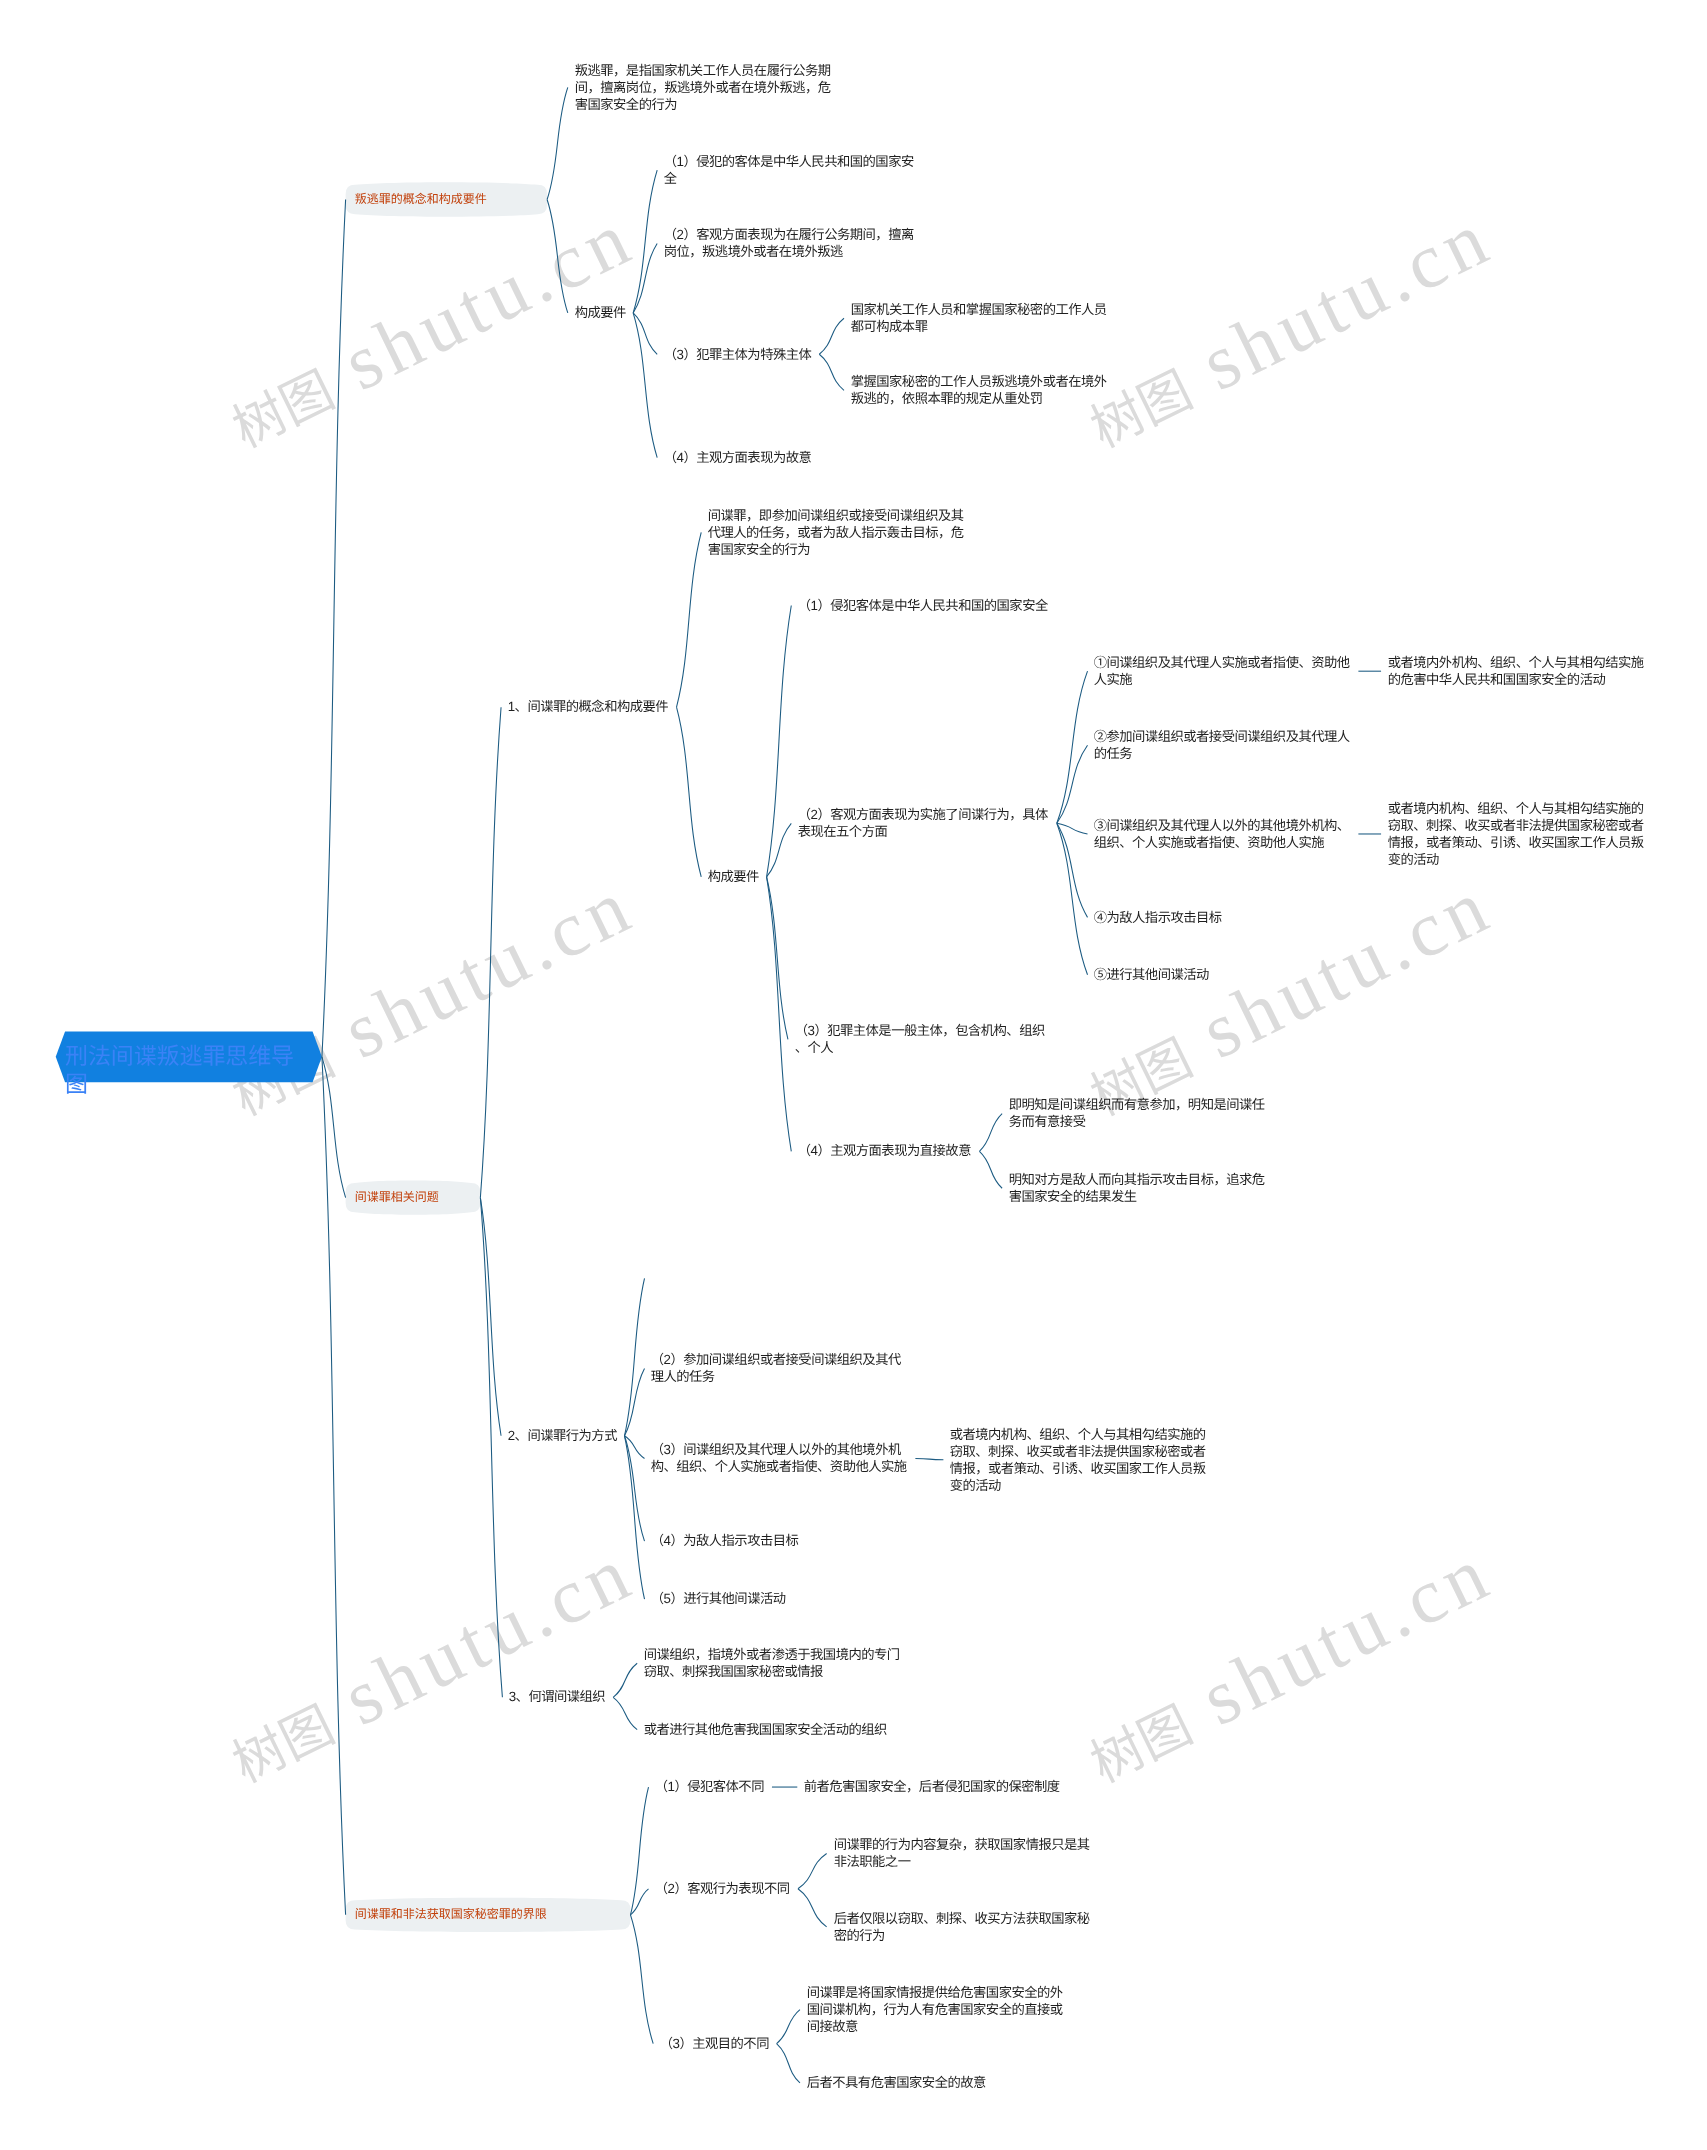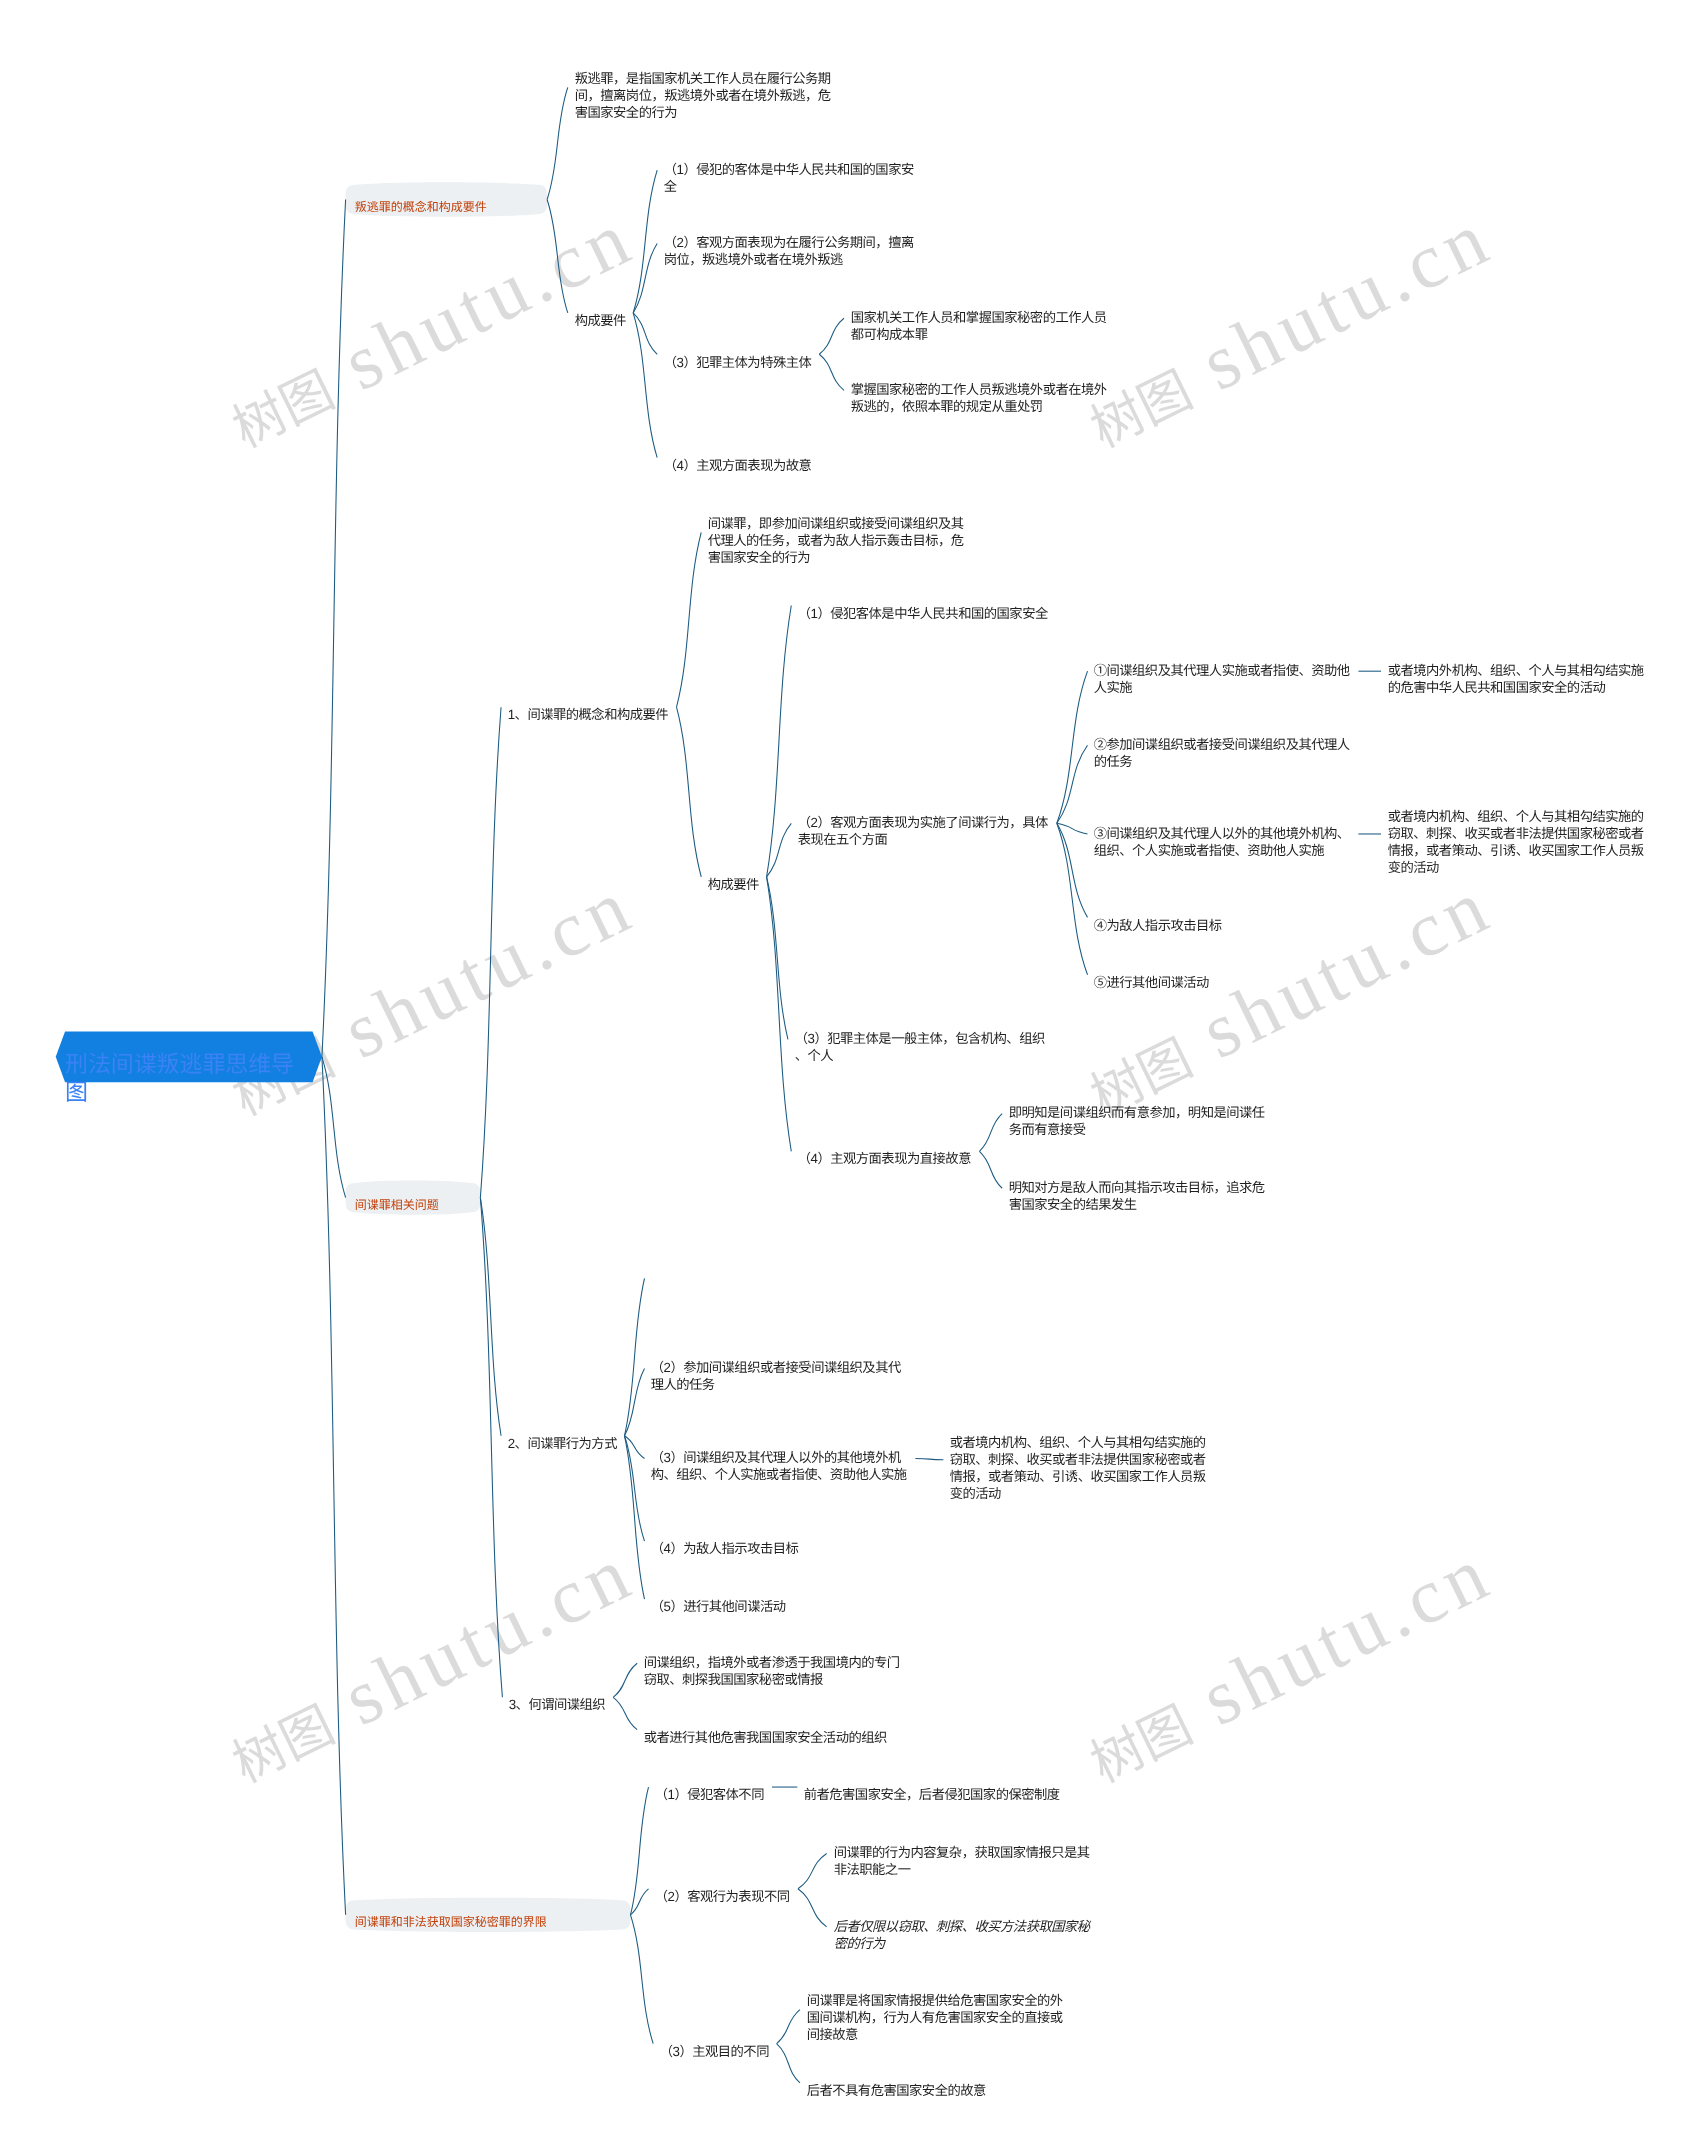--- a/index.html
+++ b/index.html
@@ -7,21 +7,21 @@
   body{font-family:"Liberation Sans", sans-serif;-webkit-font-smoothing:antialiased;text-rendering:geometricPrecision;}
   #canvas{position:relative;width:1708px;height:2151px;overflow:hidden;background:#fff;}
   #wm{position:absolute;left:0;top:0;width:1708px;height:2151px;z-index:1;pointer-events:none;}
   #wm span{position:absolute;white-space:nowrap;color:#dbdbdb;height:0;
            font-family:"Liberation Serif", serif;transform:rotate(-26deg);transform-origin:0 0;line-height:0;}
   #wm i{font-style:normal;vertical-align:baseline;}
   #wm .wcjk{font-size:52px;}
   #wm .wlat{font-size:78px;letter-spacing:6px;}
   #shapes{position:absolute;left:0;top:0;z-index:2;}
   #links{position:absolute;left:0;top:0;z-index:3;}
-  .node{position:absolute;z-index:4;box-sizing:border-box;width:max-content;margin-top:8px;}
+  .node{position:absolute;z-index:4;box-sizing:border-box;width:max-content;}
   .node .tx{display:block;line-break:anywhere;}
   .lvl0{padding:11.3px 9px;}
   .lvl0 .tx{font-size:23px;line-height:28px;color:#3b82f6;letter-spacing:-0.1px;}
   .lvl1{padding:3.3px 8.7px;}
   .lvl1 .tx{font-size:12px;line-height:23px;color:#c2410c;}
   .lvl2,.lvl3,.lvl4,.lvl5,.lvl6{padding:0 6.7px;}
   .lvl2 .tx,.lvl3 .tx,.lvl4 .tx,.lvl5 .tx,.lvl6 .tx{font-size:13.3px;line-height:17px;color:#1f1f1f;letter-spacing:-0.5px;}
 </style>
 </head>
 <body>
@@ -204,21 +204,21 @@
     </div>
   <div class="node lvl3" style="left: 797px; width: 271px; top: 1778px;">
       <span class="tx">前者危害国家安全，后者侵犯国家的保密制度</span>
     </div>
   <div class="node lvl2" style="left: 648px; width: 149px; top: 1880px;">
       <span class="tx">（2）客观行为表现不同</span>
     </div>
   <div class="node lvl3" style="left: 827px; max-width: 272px; width: 271px; top: 1836px;">
       <span class="tx">间谍罪的行为内容复杂，获取国家情报只是其非法职能之一</span>
     </div>
-  <div class="node lvl3" style="left: 827px; max-width: 272px; width: 271px; top: 1910px; font-style: italic;">
+  <div class="node lvl3" style="left: 827px; max-width: 272px; width: 271px; top: 1910px;">
       <span class="tx">后者仅限以窃取、刺探、收买方法获取国家秘密的行为</span>
     </div>
   <div class="node lvl2" style="left: 653px; width: 123px; top: 2035px;">
       <span class="tx">（3）主观目的不同</span>
     </div>
   <div class="node lvl3" style="left: 800px; max-width: 272px; width: 271px; top: 1984px;">
       <span class="tx">间谍罪是将国家情报提供给危害国家安全的外国间谍机构，行为人有危害国家安全的直接或间接故意</span>
     </div>
   <div class="node lvl3" style="left: 800px; width: 194px; top: 2074px;">
       <span class="tx">后者不具有危害国家安全的故意</span>

